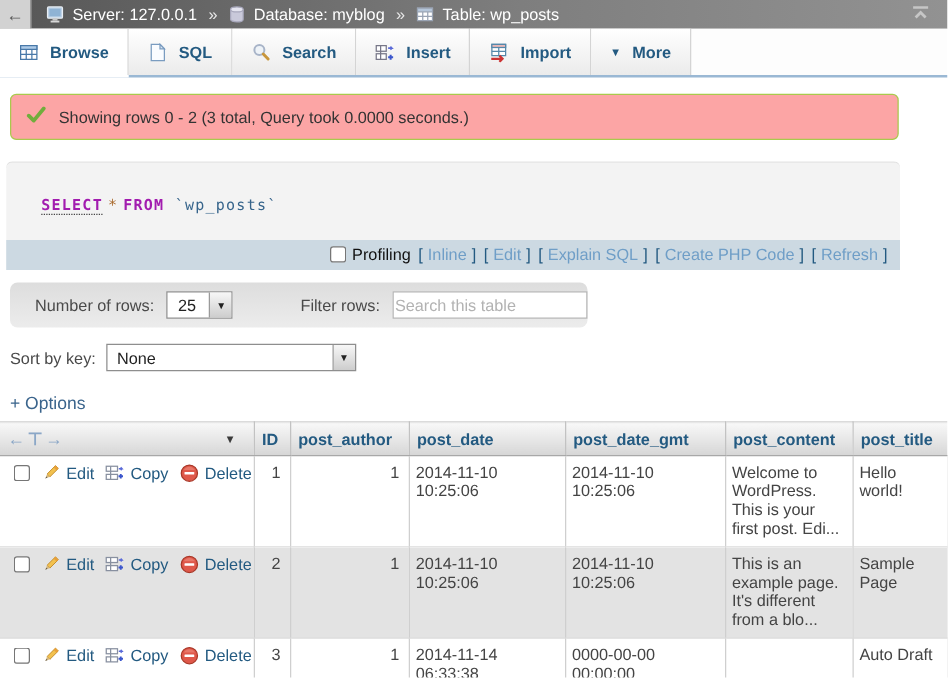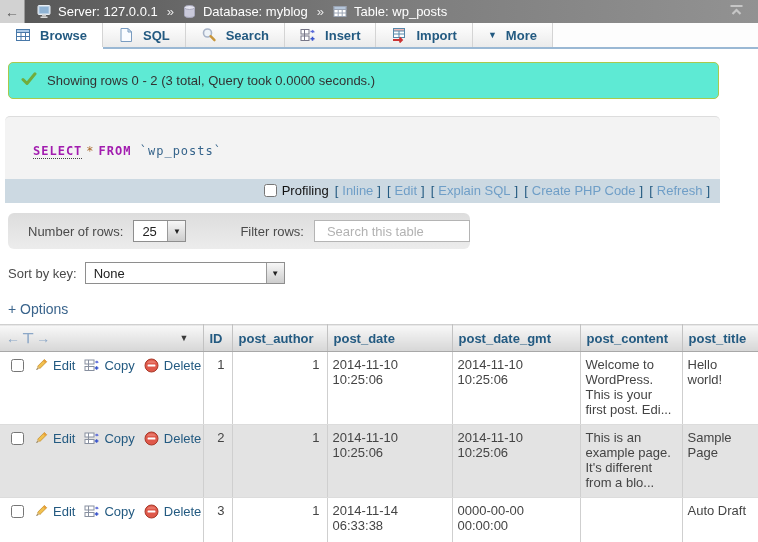--- a/index.html
+++ b/index.html
@@ -14,29 +14,29 @@
   .topbar { height:23px; background:linear-gradient(90deg,#565656 0%,#7e7e7e 55%,#929292 100%);
     display:flex; align-items:center; color:#fff; font-size:13px; }
   .backbtn { width:25px; height:23px; background:#d2d2d2; color:#5a5a5a; display:flex;
     align-items:center; justify-content:center; border-right:1px solid #9a9a9a; cursor:pointer; font-size:14px; }
   .crumb { display:flex; align-items:center; gap:7px; margin-left:12px; }
   .crumb svg { display:block; }
   .crumb .sep { color:#e8e8e8; margin:0 2px; }
   .collapse { margin-left:auto; margin-right:14px; cursor:pointer; display:flex; }
 
   
-  .tabbar { height:26px; display:flex; align-items:stretch; border-bottom:2px solid #9ab8d4; background:#fdfdfd; }
+  .tabbar { height:39px; display:flex; align-items:stretch; border-bottom:2px solid #9ab8d4; background:#fdfdfd; }
   .tab { display:flex; align-items:center; gap:9px; padding:0 15px; font-size:13px; font-weight:bold;
     color:#235a81; border-right:1px solid #d4d4d4; background:linear-gradient(#ffffff,#ebebeb); cursor:pointer; }
   .tab svg { display:block; }
   .tab.active { background:#fff; box-shadow:0 2px 0 0 #ffffff; }
   .more-arrow { font-size:9px; color:#235a81; }
 
   
-  .msg { margin:13px 39px 0 8px; background:#5eead4; border:1px solid #a9c94c; border-radius:5px;
+  .msg { margin:13px 39px 0 8px; background:#fca5a5; border:1px solid #a9c94c; border-radius:5px;
     padding:9px 12px; display:flex; align-items:center; gap:10px; font-size:13px; color:#333; }
 
   
   .sqlbox { margin:17px 38px 0 5px; background:#f3f3f3; border-radius:5px 5px 0 0; border-top:1px solid #ddd; }
   .sqlcode { padding:27px 10px 21px 28px; font-family:"DejaVu Sans Mono", monospace; font-size:12px; letter-spacing:1px; }
   .kw { color:#a21caf; font-weight:bold;text-align:center; }
   .kw-help { border-bottom:1px dotted #444; cursor:help; }
   .star { color:#a8682a; margin:0 4px; }
   .ident { color:#36648b; }
   .profilebar { background:#ccd9e2; padding:4px 10px 5px 10px; font-size:13px; color:#111;
@@ -47,21 +47,21 @@
   .pbr.close { margin-left:0; }
 
   
   .ctrlbar { margin:10px 0 0 8px; width:462px; height:36px; background:linear-gradient(#dddddd,#ececec);
     border-radius:6px; display:flex; align-items:center; padding-left:20px; gap:10px; font-size:13px; color:#4a4a4a; }
   .win-select { display:inline-flex; border:1px solid #8e8e8e; background:#fff; height:22px; cursor:pointer; }
   .win-select .val { padding:0 8px; font-size:13px; color:#222; display:flex; align-items:center; flex:1; }
   .win-select .btn { width:18px; background:linear-gradient(#f7f7f7,#cdcdcd); border-left:1px solid #9a9a9a;
     display:flex; align-items:center; justify-content:center; font-size:8px; color:#222; }
   .sel-rows { width:53px; margin-right:44px; }
-  .filter-input { width:156px; height:22px; border:1px solid #b4b4b4; padding:2px 12px; font-size:13px;
+  .filter-input { width:156px; height:22px; border:1px solid #b4b4b4; padding:2px 1px; font-size:13px;
     color:#333; font-family:inherit; outline:none; }
   .filter-input::placeholder { color:#b2b2b2; }
   .sortrow { margin:13px 0 0 8px; display:flex; align-items:center; gap:8px; font-size:13px; color:#4a4a4a; }
   .sel-sort { width:200px; }
   .options { margin:17px 0 7px 8px; font-size:14px; color:#3a648c; cursor:pointer; width:max-content; }
 
   
   table.grid { border-collapse:collapse; table-layout:fixed; width:758px; font-size:13px; color:#444; }
   .grid th { background:linear-gradient(#f8f8f8,#d6d6d6); border-top:1px solid #d0d0d0;
     border-bottom:1px solid #a8a8a8; border-right:1px solid #c2c2c2; color:#235a81; text-align:left;

